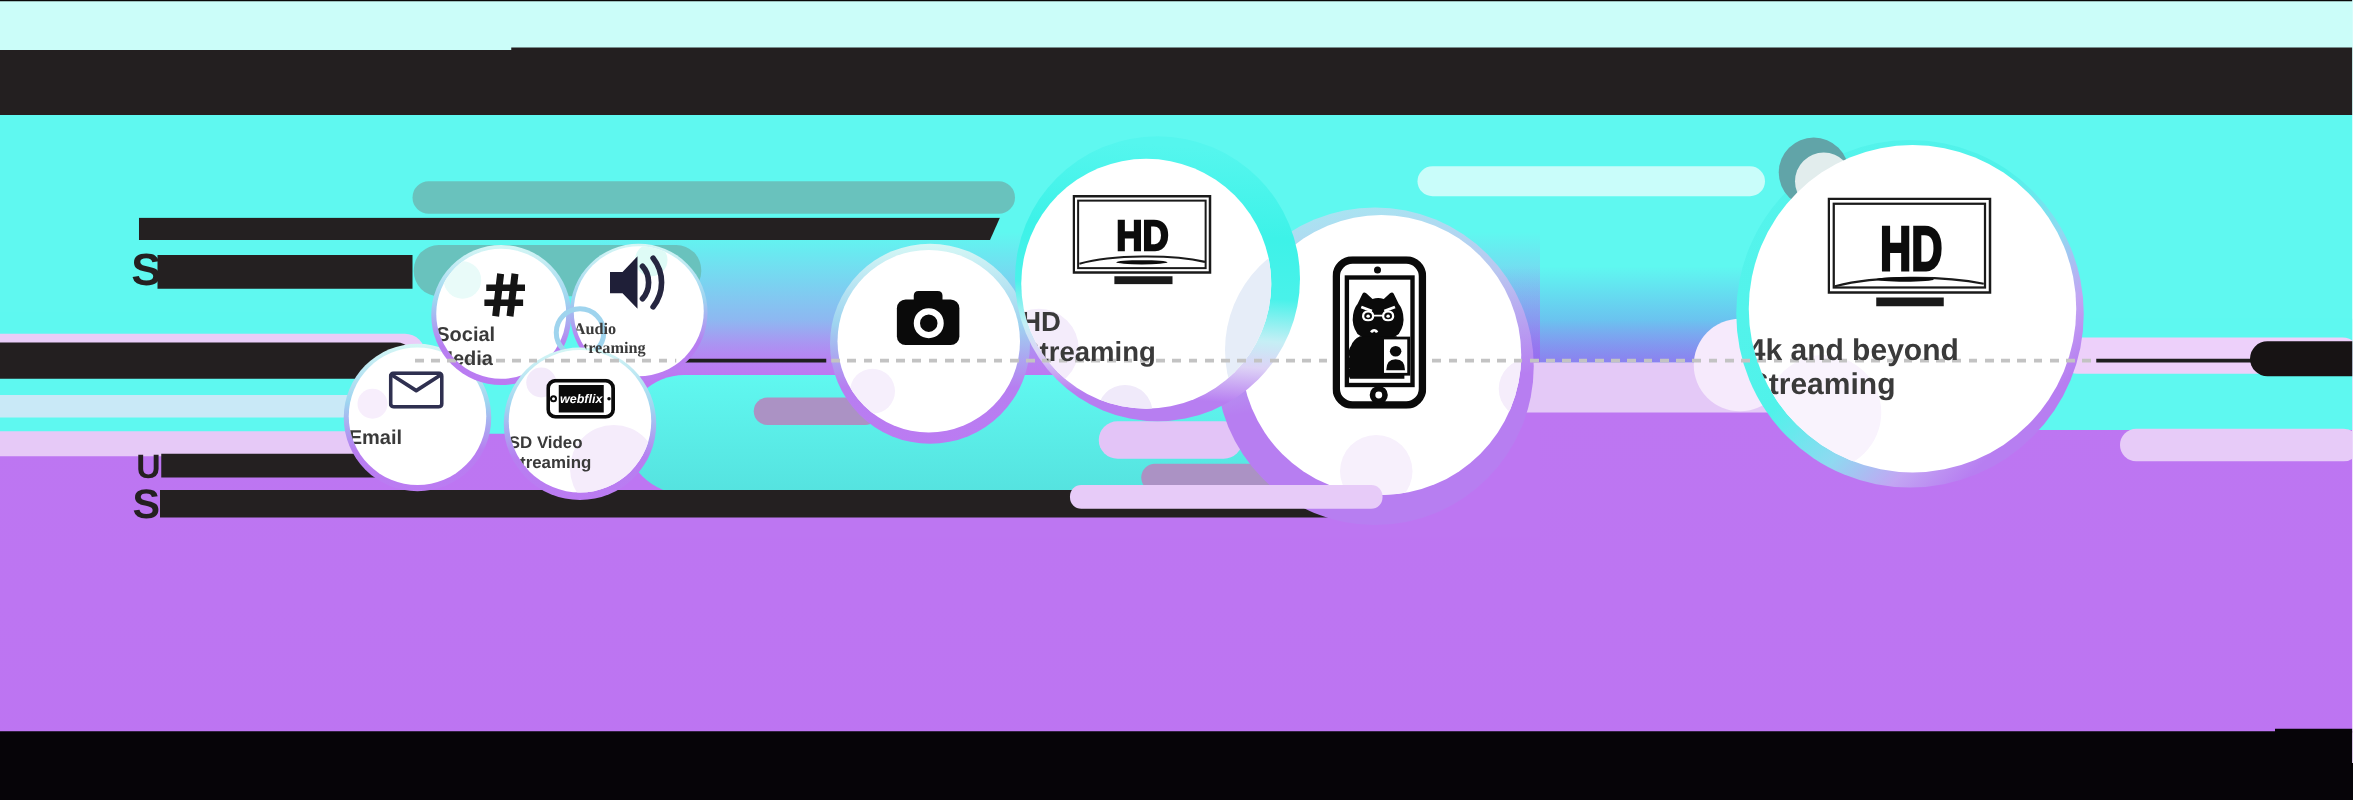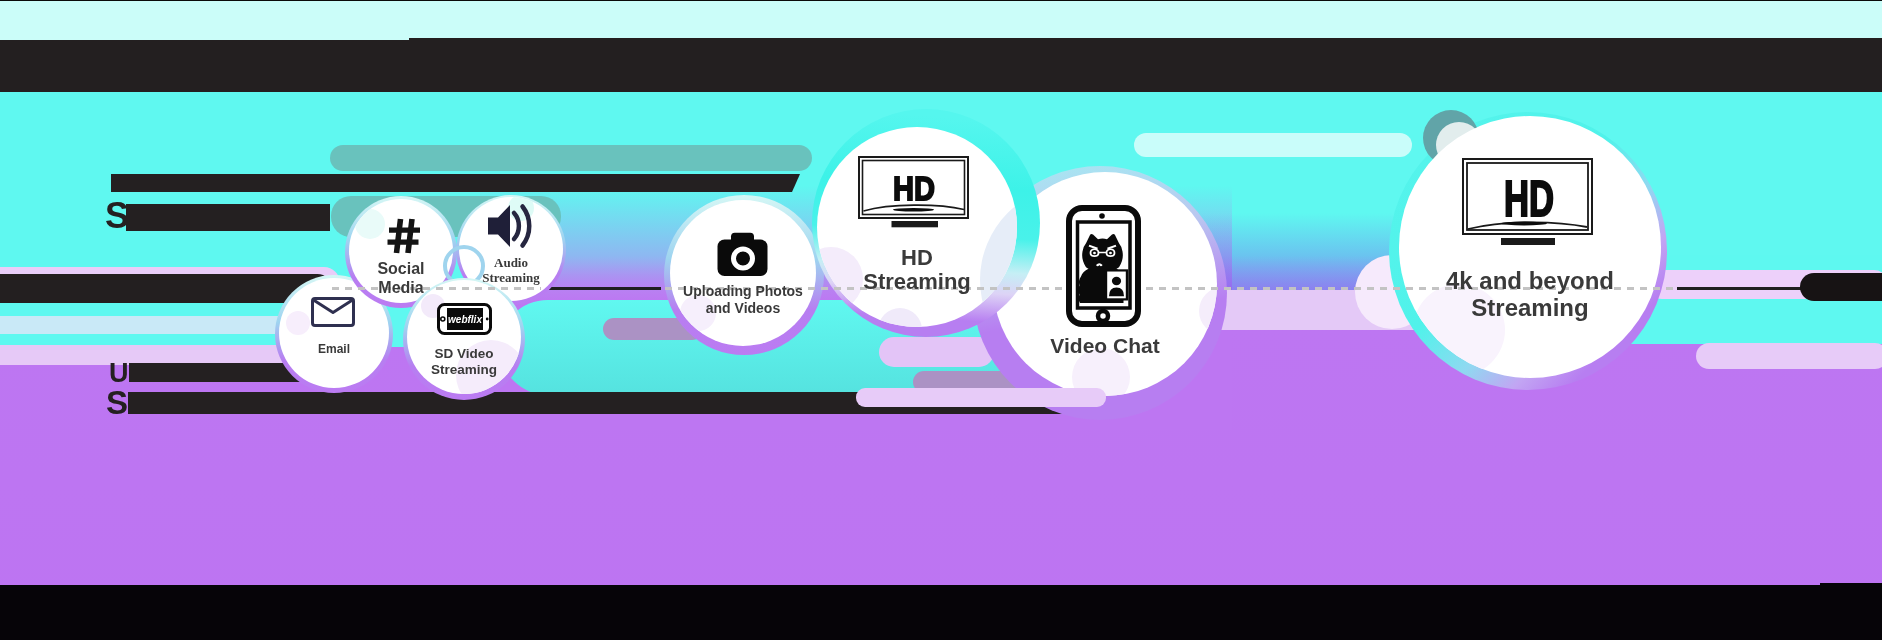--- a/index.html
+++ b/index.html
@@ -1,20 +1,20 @@
 <!DOCTYPE html>
 <html><head>
 <meta charset="utf-8">
 <style>
   html,body{margin:0;padding:0;}
   .stage{position:relative;width:1882px;height:640px;overflow:hidden;
     font-family:"Liberation Sans",sans-serif;
     background:linear-gradient(180deg,#5FF8F0 0%,#5FF8F0 40%,#ABABF2 46.5%,#BD76F2 50%,#BD74F2 100%);}
   .abs{position:absolute;}
-  .lbl{position:absolute;font-weight:bold;color:#3A3A3A;text-align:center;letter-spacing:0;z-index:5;}
+  .lbl{position:absolute;font-weight:bold;color:#3A3A3A;text-align:left;letter-spacing:0;z-index:5;}
   svg.abs{z-index:5;}
   .ring{border-radius:50%;background:linear-gradient(180deg,#D5F7F5 0%,#9ED4F0 40%,#B77EF1 72%,#BB7BF2 100%);}
   .white{border-radius:50%;background:#fff;overflow:hidden;}
 </style>
 </head>
 <body>
 <div class="stage">
 
   <div class="abs" id="gradPatch" style="left:480px;top:170px;width:752px;height:260px;background:linear-gradient(180deg,rgba(189,118,242,0) 6%,rgba(189,118,242,0.55) 36%,#BD76F2 52%);"></div>
   <div class="abs" id="midCyan" style="left:500px;top:300px;width:546px;height:95px;border-radius:48px;background:linear-gradient(180deg,#60F8F0,#55E2DF);"></div>
@@ -49,21 +49,21 @@
 
   <div class="abs" id="mauveB2" style="left:913px;top:371px;width:105px;height:22px;border-radius:11px;background:#AB92C4;"></div>
 
   <div class="abs ring" style="left:275px;top:275px;width:118px;height:118px;"></div>
   <div class="abs white" style="left:279px;top:278px;width:110px;height:110px;">
     <div class="abs" style="left:7px;top:33px;width:24px;height:24px;border-radius:50%;background:#F7EEFC;"></div>
     <svg class="abs" style="left:32px;top:19px;" width="44" height="30" viewBox="0 0 44 30">
       <rect x="1.5" y="1.5" width="41" height="27" rx="2.5" fill="none" stroke="#2F3050" stroke-width="3"></rect>
       <path d="M2.5 3 L22 15.5 L41.5 3" fill="none" stroke="#2F3050" stroke-width="3" stroke-linejoin="round"></path>
     </svg>
-    <div class="lbl" style="left:0;top:64px;width:110px;font-size:12px;">Email</div>
+    <div class="lbl" style="left:0;top:64px;width:110px;font-size:16px;">Email</div>
   </div>
 
   <div class="abs ring" style="left:345px;top:196px;width:112px;height:112px;"></div>
   <div class="abs white" style="left:349px;top:199px;width:104px;height:104px;">
     <div class="abs" style="left:6px;top:10px;width:30px;height:30px;border-radius:50%;background:#E9FBF9;"></div>
     <svg class="abs" style="left:37px;top:19px;" width="36" height="36" viewBox="0 0 36 36">
       <path d="M14.5 1 L10.5 35 M26 1 L22 35" stroke="#141414" stroke-width="5.6"></path>
       <path d="M3 12.2 h31 M1.5 24.2 h31" stroke="#141414" stroke-width="5.2"></path>
     </svg>
     <div class="lbl" style="left:0;top:61px;width:104px;font-size:16px;line-height:18.5px;">Social<br>Media</div>
@@ -97,21 +97,20 @@
   </div>
 
   <div class="abs ring" style="left:664px;top:195px;width:160px;height:160px;"></div>
   <div class="abs white" style="left:670px;top:200px;width:146px;height:146px;">
     <div class="abs" style="left:10px;top:95px;width:36px;height:36px;border-radius:50%;background:#F6EFFC;"></div>
     <svg class="abs" style="left:46px;top:32px;" width="54" height="46" viewBox="0 0 54 46">
       <path d="M15 9 v-4.5 q0 -3.8 3.8 -3.8 h15.4 q3.8 0 3.8 3.8 v4.5 z" fill="#0A0A0A"></path>
       <rect x="1.5" y="7.5" width="50" height="36.5" rx="7" fill="#0A0A0A"></rect>
       <circle cx="27" cy="26.5" r="9.5" fill="none" stroke="#fff" stroke-width="5"></circle>
     </svg>
-    <div class="lbl" style="left:0;top:83px;width:146px;font-size:14px;line-height:17px;">Uploading Photos<br>and Videos</div>
   </div>
 
   <div class="abs" style="left:973px;top:166px;width:254px;height:254px;border-radius:50%;background:linear-gradient(172deg,#A6E9F2 1%,#B9C8F0 28%,#B77EF1 58%);"></div>
   <div class="abs white" style="left:993px;top:172px;width:224px;height:224px;">
     <div class="abs" style="left:79px;top:176px;width:58px;height:58px;border-radius:50%;background:#F7F0FC;"></div>
     <div class="abs" style="left:206px;top:115px;width:48px;height:48px;border-radius:50%;background:#F5EDFB;"></div>
     <svg class="abs" style="left:73px;top:33px;" width="75" height="122" viewBox="0 0 75 122">
       <rect x="3" y="3" width="69" height="116" rx="13" fill="#fff" stroke="#0A0A0A" stroke-width="6"></rect>
       <circle cx="36" cy="11" r="2.8" fill="#0A0A0A"></circle>
       <rect x="11.5" y="17" width="52.5" height="86" fill="#fff" stroke="#0A0A0A" stroke-width="3.5"></rect>
@@ -123,21 +122,20 @@
       <path d="M32.5 44 h8" stroke="#fff" stroke-width="1.6"></path>
       <path d="M23 36.5 L31.5 40 M50 36.5 L41.5 40" stroke="#fff" stroke-width="2.2"></path>
       <circle cx="28.5" cy="44.5" r="1.4" fill="#fff"></circle>
       <circle cx="44.5" cy="44.5" r="1.4" fill="#fff"></circle>
       <path d="M30 57.5 q3.3 -3.5 6.6 0 q-1.6 2.8 -3.3 0 q-1.6 2.8 -3.3 0 z" fill="#fff"></path>
       <rect x="40" y="63.5" width="21" height="31.5" fill="#fff" stroke="#0A0A0A" stroke-width="2.4"></rect>
       <circle cx="50.5" cy="75" r="4.6" fill="#0A0A0A"></circle>
       <path d="M43 91.5 Q43 82 50.5 82 Q58 82 58 91.5 Z" fill="#0A0A0A"></path>
       </g>
     </svg>
-    <div class="lbl" style="left:0;top:162px;width:224px;font-size:21px;">Video Chat</div>
   </div>
 
   <div class="abs" style="left:812px;top:109px;width:228px;height:228px;border-radius:50%;background:linear-gradient(184deg,#55F6EE 6%,#3DF2E8 34%,#49F2EA 54%,#C5EFF5 68%,#DDD3F6 77%,#B77EF1 89%);"></div>
   <div class="abs white" style="left:817px;top:127px;width:200px;height:200px;">
     <div class="abs" style="left:163px;top:58px;width:190px;height:190px;border-radius:50%;background:#E6EDF8;"></div>
     <div class="abs" style="left:-18px;top:120px;width:64px;height:64px;border-radius:50%;background:#F4ECFB;"></div>
     <div class="abs" style="left:61px;top:181px;width:44px;height:44px;border-radius:50%;background:#F0EAFA;"></div>
     <svg class="abs" style="left:41px;top:29px;" width="112" height="74" viewBox="0 0 112 74">
       <rect x="1" y="1" width="109" height="61" fill="#fff" stroke="#1A1A1A" stroke-width="2"></rect>
       <rect x="4.5" y="4.5" width="102" height="54" fill="none" stroke="#1A1A1A" stroke-width="1.6"></rect>

